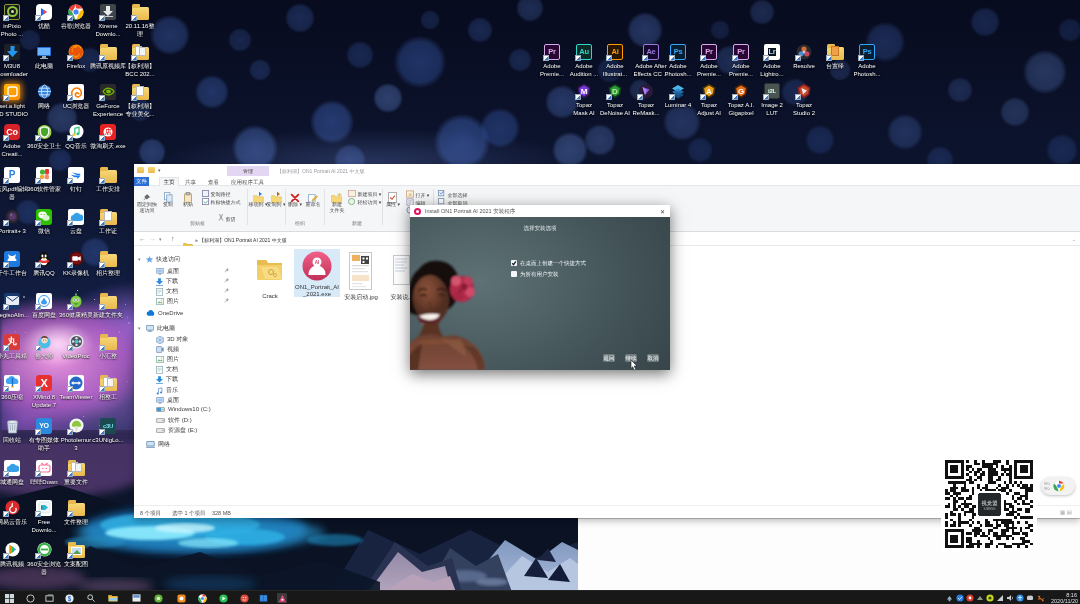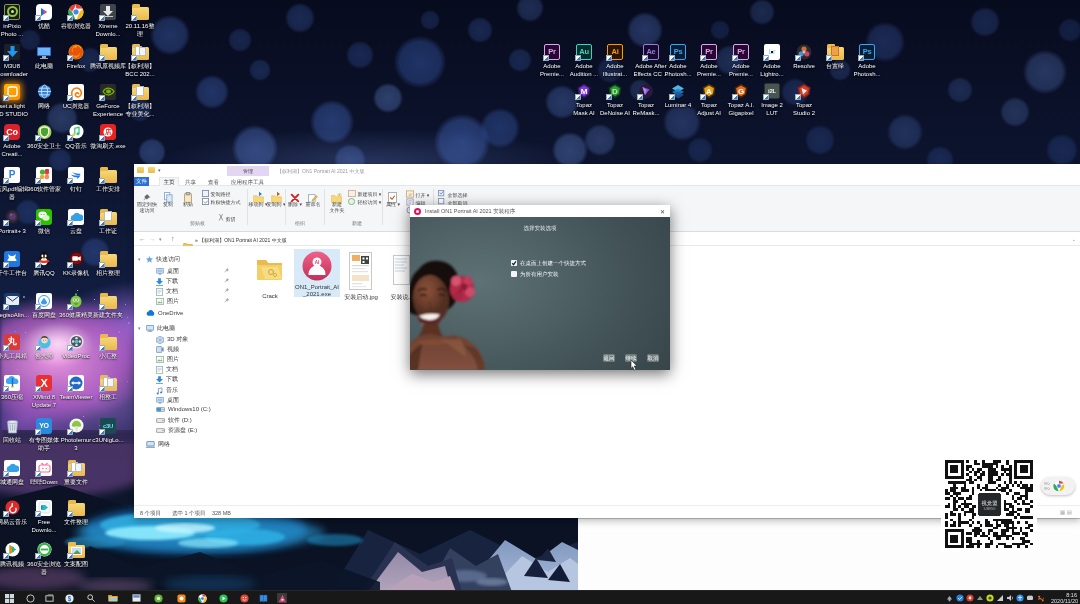--- a/index.html
+++ b/index.html
@@ -816,21 +816,21 @@
     <span class="ic sc">
       <span class="asq" style="width:16px;height:16px;background:#2a0634;border-radius:2px;border:1px solid #d8a9e8;">
         <span style="color:#d8a9e8">Pr</span>
       </span>
     </span>
     <span class="lb">Adobe
 Premie...</span>
   </div>
 <div class="di" style="left:755px;top:43px;width:34px">
     <span class="ic sc">
-      <span class="asq" style="width:16px;height:16px;background:#0a1420;border-radius:2px;border:7px solid #ffffff;">
+      <span class="asq" style="width:16px;height:16px;background:#0a1420;border-radius:2px;border:4px solid #ffffff;">
         <span style="color:#add5fa">Lr</span>
       </span>
     </span>
     <span class="lb">Adobe
 Lightro...</span>
   </div>
 <div class="di" style="left:787px;top:43px;width:34px">
     <span class="ic sc">
       <svg width="16" height="16" viewBox="0 0 16 16">
         <circle cx="8" cy="8" r="7.5" fill="#2a2a2e"></circle>

